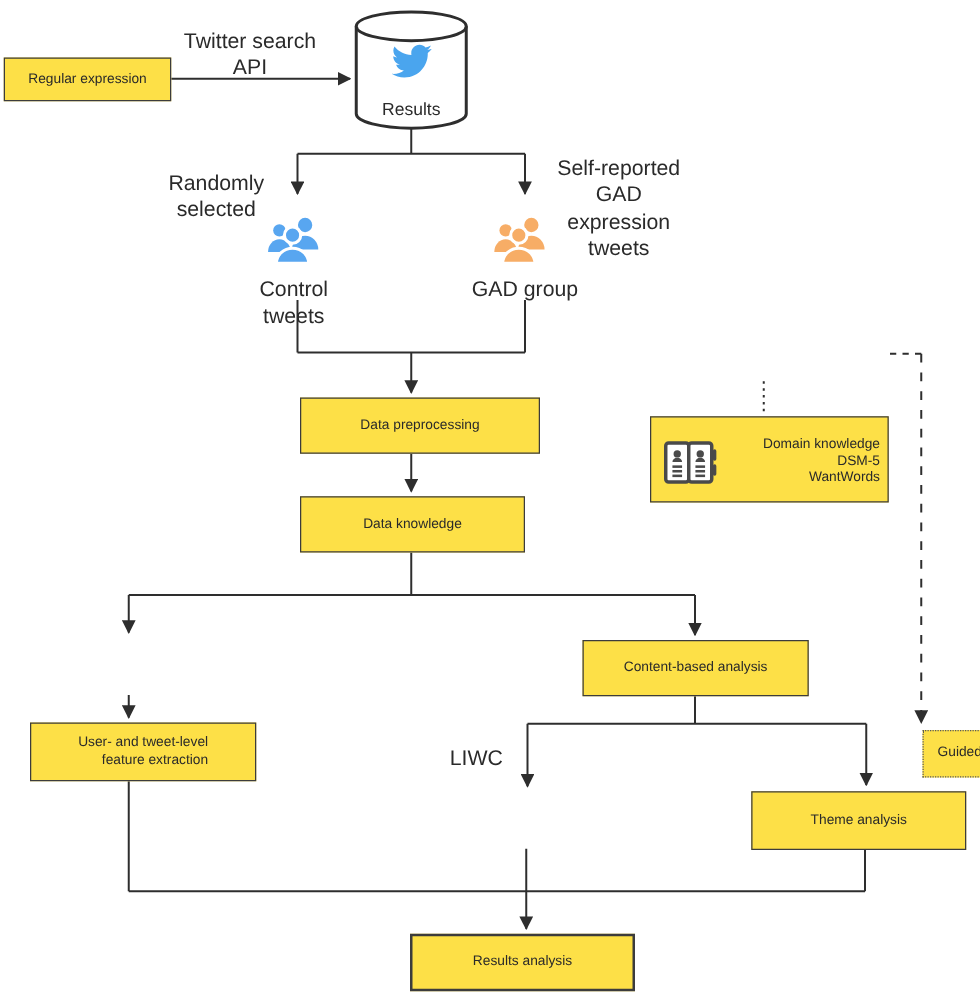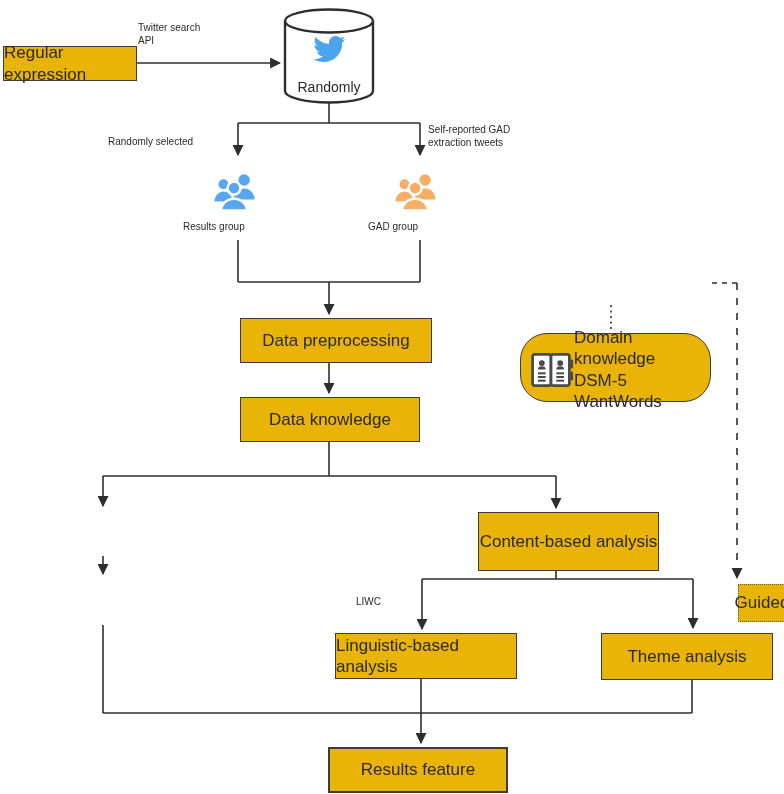--- a/index.html
+++ b/index.html
@@ -7,40 +7,40 @@
     position:relative;width:784px;height:794px;background:var(--background,#fff);
     font-family:"Liberation Sans",sans-serif;color:var(--text,#2a2a2a);overflow:hidden;
   }
   svg.connectors{position:absolute;left:0;top:0;width:784px;height:794px;}
   .connectors path{stroke:var(--line,#2e2e2e);stroke-width:1.6;fill:none;}
   .connectors path.dash-h{stroke-dasharray:5 5;}
   .connectors path.dash-v{stroke-dasharray:7 8;}
   .connectors path.dots{stroke-dasharray:2 3.5;}
   #ah path{fill:var(--line,#2e2e2e);stroke:none;}
   .node{
-    position:absolute;background:#eab308;border:1.6px solid var(--box-border,#3c3c3c);
-    display:flex;align-items:center;justify-content:center;text-align:left;
-    font-size:17px;box-sizing:border-box;
+    position:absolute;background:#fde047;border:1.6px solid var(--box-border,#3c3c3c);
+    display:flex;align-items:center;justify-content:center;text-align:right;
+    font-size:11px;box-sizing:border-box;
   }
   .node.thick{border-width:2px;}
   .node.dotted{border:1.6px dotted #5a5a5a;margin-left:36px;}
   .label,.edge-label{white-space:pre-wrap;line-height:1.25;}
-  .edge-label{position:absolute;font-size:10px;}
+  .edge-label{position:absolute;font-size:17px;text-align:center;}
   .icon-box{position:absolute;}
   .users-icon{display:block;}
   .users-icon.control{color:var(--control-icon,#58a6f0);}
   .users-icon.gad{color:var(--gad-icon,#f7ad66);}
   .users-icon .shape{fill:currentColor;}
   .users-icon .front{fill:currentColor;stroke:#fff;stroke-width:2.6;}
   .twitter-db{position:absolute;left:283px;top:8px;width:92px;height:96px;}
   .cyl{fill:#fff;stroke:var(--line,#2e2e2e);stroke-width:2.4;}
   .twitter-db .db-label{position:absolute;left:0;right:0;bottom:9px;text-align:center;font-size:14px;}
   .bird-box{position:absolute;left:26px;top:24px;width:40px;height:34px;}
   .bird{fill:var(--twitter-blue,#4aa5ee);}
-  .domain-box{justify-content:flex-start;padding:4px 6px 0 7px;border-radius:27px;}
+  .domain-box{justify-content:flex-start;padding:4px 6px 0 7px;}
   .domain-box .book-wrap{flex:0 0 auto;width:46px;height:46px;}
   .domain-box .label{flex:1;}
   .book-stroke{stroke:var(--book-icon,#4a4a4a);fill:#fff;stroke-width:3;stroke-linejoin:round;stroke-linecap:round;}
   .book-fill{fill:var(--book-icon,#4a4a4a);}
 </style>
 </head>
 <body>
 
 <div class="canvas">
 
@@ -79,51 +79,52 @@
   </svg>
 
   <div class="twitter-db">
     <svg width="92" height="96" viewBox="0 0 92 96">
       <path class="cyl" d="M2 13 v70 a44 11.5 0 0 0 88 0 V13"></path>
       <ellipse class="cyl" cx="46" cy="13" rx="44" ry="11.5"></ellipse>
     </svg>
     <svg class="bird-box" viewBox="0 0 24 24">
       <path class="bird" d="M23.643 4.937c-.835.37-1.732.62-2.675.733.962-.576 1.7-1.49 2.048-2.578-.9.534-1.897.922-2.958 1.13-.85-.904-2.06-1.47-3.4-1.47-2.572 0-4.658 2.086-4.658 4.66 0 .364.042.718.12 1.06-3.873-.195-7.304-2.05-9.602-4.868-.4.69-.63 1.49-.63 2.342 0 1.616.823 3.043 2.072 3.878-.764-.025-1.482-.234-2.11-.583v.06c0 2.257 1.605 4.14 3.737 4.568-.392.106-.803.162-1.227.162-.3 0-.593-.028-.877-.082.593 1.85 2.313 3.198 4.352 3.234-1.595 1.25-3.604 1.995-5.786 1.995-.376 0-.747-.022-1.112-.065 2.062 1.323 4.51 2.093 7.14 2.093 8.57 0 13.255-7.098 13.255-13.254 0-.2-.005-.402-.014-.602.91-.658 1.7-1.477 2.323-2.41z"></path>
     </svg>
-    <span class="db-label">Randomly</span>
+    <span class="db-label">Results</span>
   </div>
 
   <div class="node" style="left:3px;top:46px;width:134px;height:35px">
     <span class="label">Regular expression</span>
   </div>
 
   <div class="node" style="left:240px;top:318px;width:192px;height:45px">
     <span class="label">Data preprocessing</span>
   </div>
 
   <div class="node" style="left:240px;top:397px;width:180px;height:45px">
     <span class="label">Data knowledge</span>
   </div>
 
 
+  <div class="node" style="left:24px;top:578px;width:181px;height:47px">
+    <span class="label">User- and tweet-level
+feature extraction</span>
+  </div>
 
-  <div class="node" style="left:478px;top:512px;width:181px;height:59px">
+  <div class="node" style="left:466px;top:512px;width:181px;height:45px">
     <span class="label">Content-based analysis</span>
   </div>
 
-  <div class="node" style="left:335px;top:633px;width:182px;height:46px">
-    <span class="label">Linguistic-based analysis</span>
-  </div>
 
   <div class="node" style="left:601px;top:633px;width:172px;height:47px">
     <span class="label">Theme analysis</span>
   </div>
 
   <div class="node thick" style="left:328px;top:747px;width:180px;height:46px">
-    <span class="label">Results feature</span>
+    <span class="label">Results analysis</span>
   </div>
 
 
   <div class="node domain-box" style="left:520px;top:333px;width:191px;height:69px">
     <svg class="book-wrap" viewBox="0 0 50 46">
       <g class="book-stroke">
         <rect x="5" y="6" width="20" height="34" rx="2.5"></rect>
         <rect x="25" y="6" width="20" height="34" rx="2.5"></rect>
         <path d="M47.5 13 v7 M47.5 26 v7"></path>
       </g>
@@ -152,34 +153,34 @@
   <div class="icon-box" style="left:213px;top:169px">
     <svg class="users-icon control" width="44" height="44" viewBox="0 0 46 44">
       <circle class="shape" cx="11" cy="15" r="5.2"></circle>
       <path class="shape" d="M1.5 33 a9.5 10.5 0 0 1 19 0 z"></path>
       <circle class="shape" cx="32.5" cy="10.5" r="6"></circle>
       <path class="shape" d="M21.5 31 a11 11.5 0 0 1 22 0 z"></path>
       <circle class="front" cx="22" cy="19" r="6.8"></circle>
       <path class="front" d="M8.5 42.5 a13.5 12.5 0 0 1 27 0 z"></path>
     </svg>
   </div>
-  <div class="edge-label" style="left:183px;top:221px;width:104px">Results group</div>
+  <div class="edge-label" style="left:183px;top:221px;width:104px">Control tweets</div>
 
   <div class="icon-box" style="left:394px;top:169px">
     <svg class="users-icon gad" width="44" height="44" viewBox="0 0 46 44">
       <circle class="shape" cx="11" cy="15" r="5.2"></circle>
       <path class="shape" d="M1.5 33 a9.5 10.5 0 0 1 19 0 z"></path>
       <circle class="shape" cx="32.5" cy="10.5" r="6"></circle>
       <path class="shape" d="M21.5 31 a11 11.5 0 0 1 22 0 z"></path>
       <circle class="front" cx="22" cy="19" r="6.8"></circle>
       <path class="front" d="M8.5 42.5 a13.5 12.5 0 0 1 27 0 z"></path>
     </svg>
   </div>
   <div class="edge-label" style="left:368px;top:221px;width:104px">GAD group</div>
 
   <div class="edge-label" style="left:138px;top:22px;width:124px">Twitter search
 API</div>
   <div class="edge-label" style="left:108px;top:136px;width:130px">Randomly selected</div>
   <div class="edge-label" style="left:428px;top:124px;width:134px">Self-reported GAD
-extraction tweets</div>
+expression tweets</div>
   <div class="edge-label" style="left:356px;top:596px;width:50px">LIWC</div>
 
 </div>
 
 </body></html>

